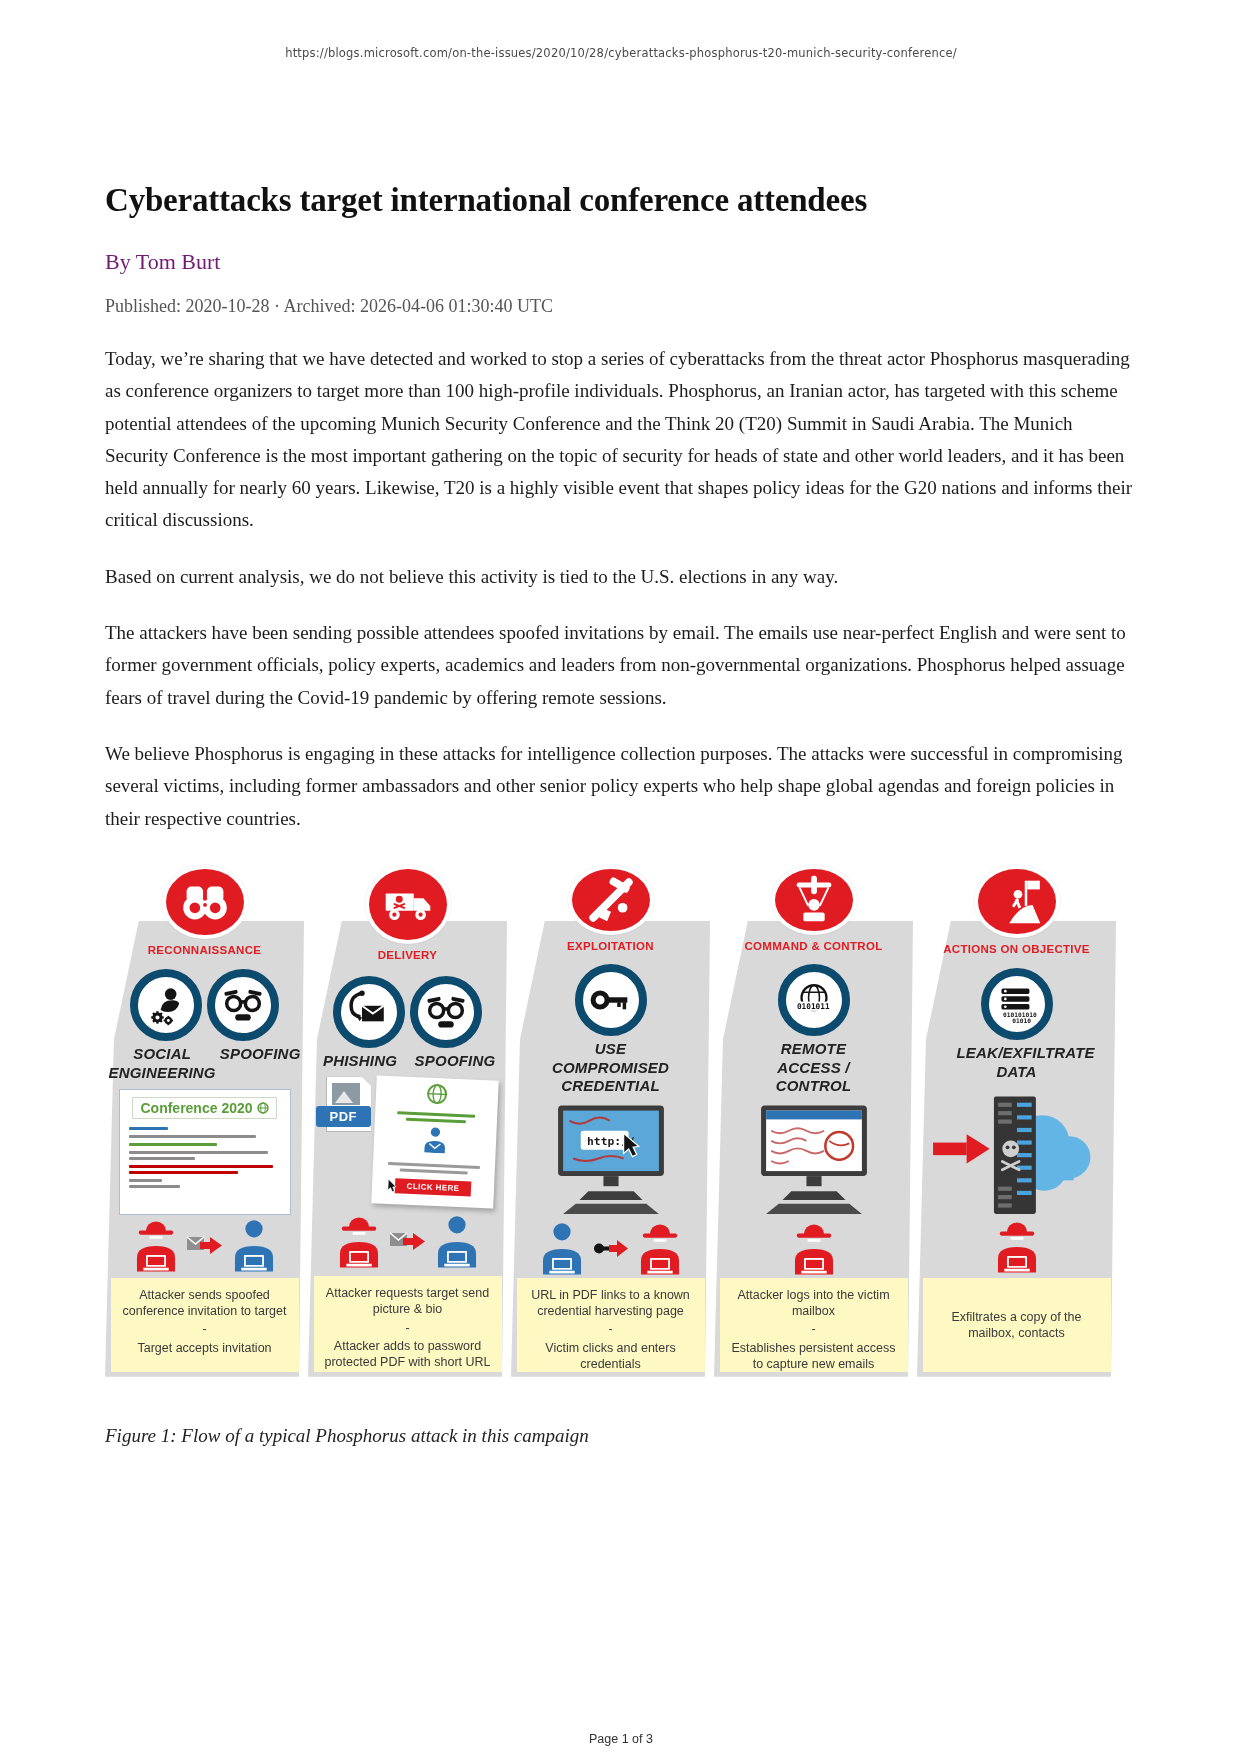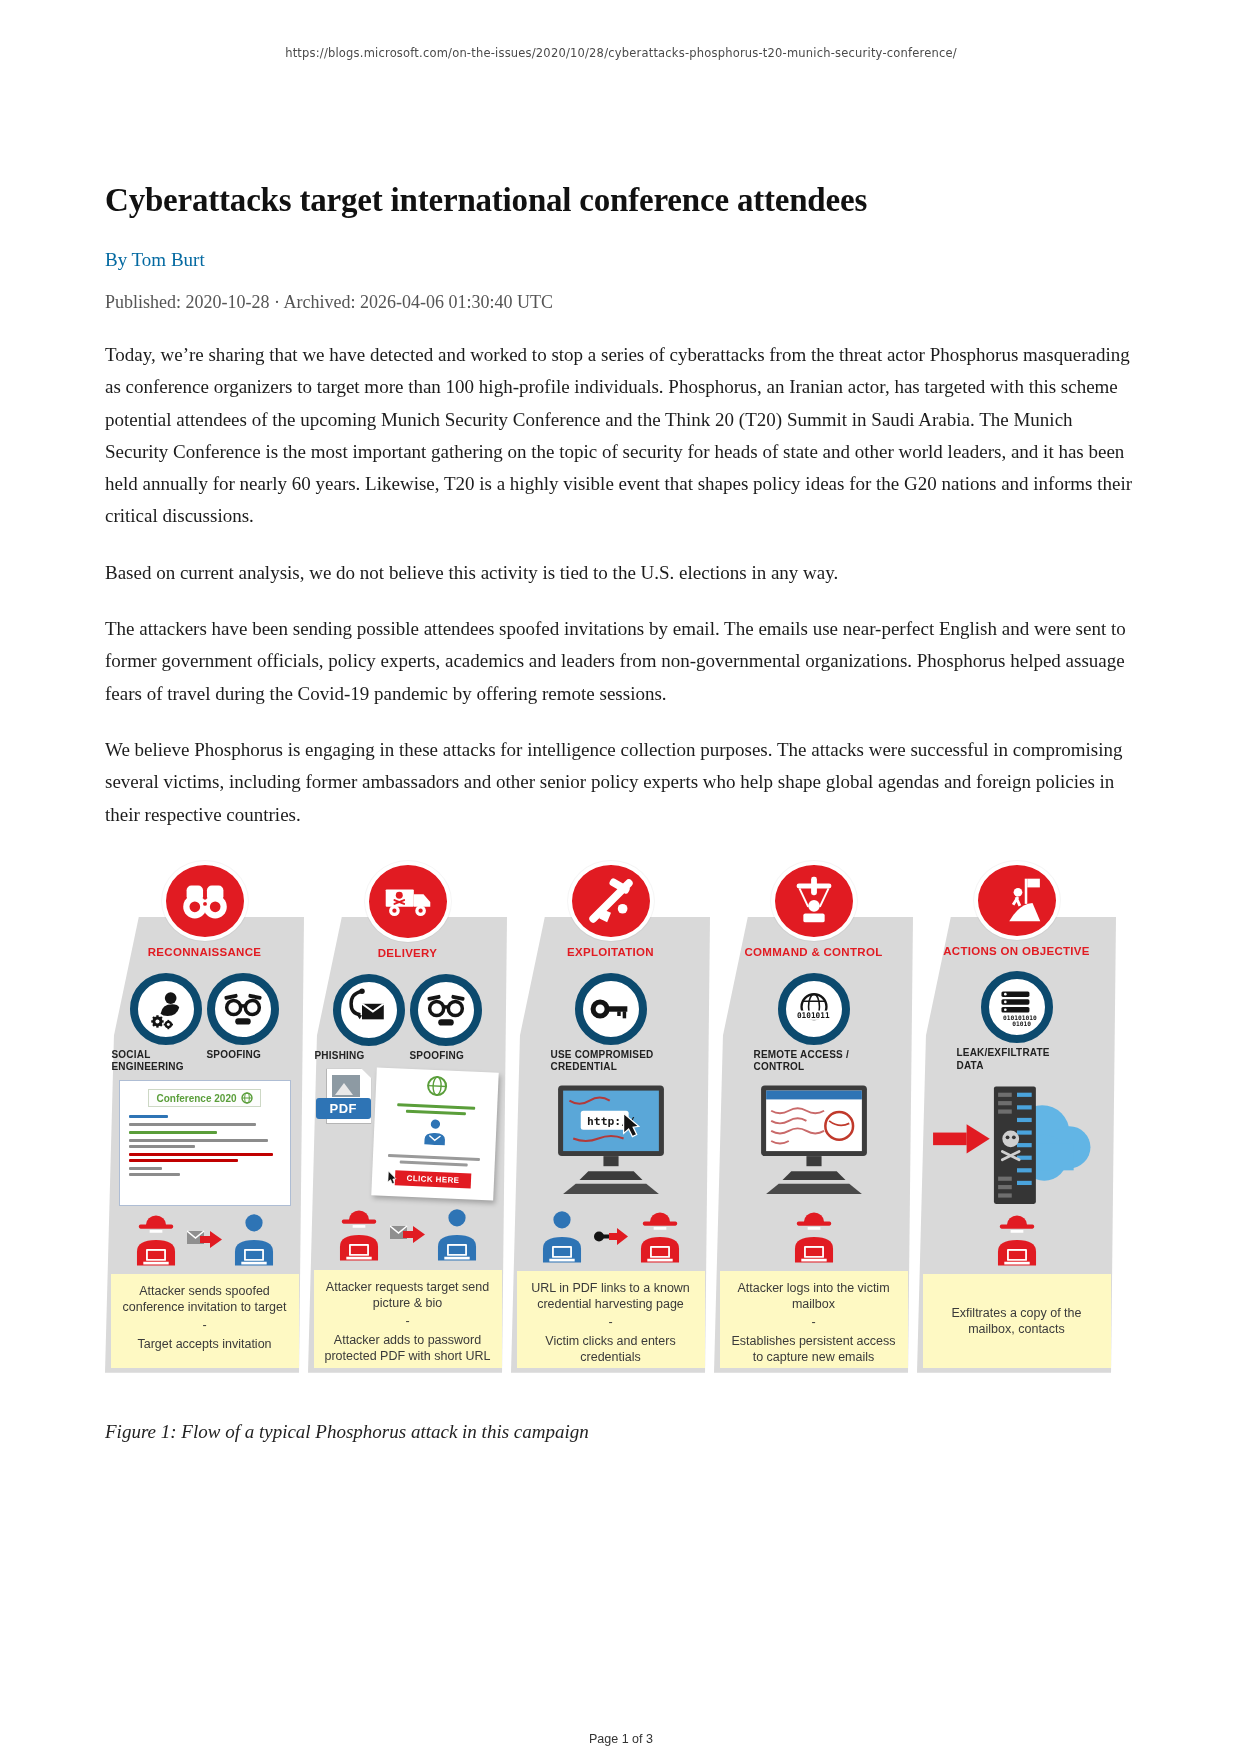--- a/index.html
+++ b/index.html
@@ -12,21 +12,21 @@
   .url-bar {
     padding-top:30px; text-align:center;
     font-family:"DejaVu Sans", sans-serif; font-size:11.5px; color:#4a4a4a;
     letter-spacing:.2px;
   }
   .content { width:1032px; margin-left:105px; }
   .title {
     margin-top:122px; font-size:33px; font-weight:bold; color:#111;
     letter-spacing:-.2px;
   }
-  .byline { margin-top:30px; font-size:19px; color:#0369a1; }
+  .byline { margin-top:30px; font-size:22px; color:#701a75; }
   .meta   { margin-top:21px; font-size:18px; color:#555; }
   .para   { margin-top:26px; font-size:19px; line-height:1.7; color:#1c1c1c; text-align:left; }
   .para + .para { margin-top:24px; }
 
   
   .figure { margin-top:30px; display:flex; gap:4px; width:1032px; }
   .panel {
     position:relative; width:199px; height:512px;
     display:flex; flex-direction:column; align-items:center;
     font-family:"Liberation Sans", sans-serif;
@@ -50,22 +50,22 @@
   .tech-row { position:relative; z-index:2; margin-top:10px; display:flex; gap:5px; align-items:center; }
   .tech-circle {
     width:72px; height:72px; border-radius:50%; background:#fff;
     border:8px solid #0c4a6e; display:flex; align-items:center; justify-content:center;
   }
   .tech-labels {
     position:relative; z-index:2; margin-top:4px; display:flex; gap:4px;
     width:186px; justify-content:center;
   }
   .tech-label {
-    flex:1; max-width:120px; font-size:10px; font-weight:bold; color:#222;
-    text-align:left; line-height:1.25; letter-spacing:.2px; text-transform:uppercase;
+    flex:1; max-width:120px; font-size:15px; font-weight:bold; color:#222;
+    text-align:center; line-height:1.25; letter-spacing:.2px; text-transform:uppercase;font-style:italic;
   }
   .illus {
     position:relative; z-index:2; height:132px; width:186px; margin-top:6px;
     display:flex; align-items:center; justify-content:center;
   }
   .actors { position:relative; z-index:2; height:74px; display:flex; align-items:center; justify-content:center; gap:2px; }
   .caption {
     position:relative; z-index:2; margin-top:auto; margin-bottom:5px;
     width:188px; min-height:94px; background:#fef9c3; padding:9px 6px 7px;
     font-size:12.5px; color:#3a3a3a; text-align:center; line-height:1.3;
@@ -74,21 +74,21 @@
 
   
   .email-card {
     width:172px; height:126px; background:#fff; border:1px solid #aebdd4;
     padding:7px 9px 6px; text-align:center;
   }
   .email-head {
     display:inline-flex; align-items:center; gap:4px; border:1px solid #cdd8c5;
     padding:2px 7px; background:#fdfdfd;
   }
-  .email-head-text { font-family:"Liberation Sans",sans-serif; font-size:10px; font-weight:bold; color:var(--link-green,#5a9e3a); }
+  .email-head-text { font-family:"Liberation Sans",sans-serif; font-size:14px; font-weight:bold; color:var(--link-green,#5a9e3a); }
   .eline { height:3px; border-radius:1px; margin-top:5px; }
   .e-blue  { background:#2e74b5; width:26%; margin-top:8px; }
   .e-g1 { background:#8c8c8c; width:84%; }
   .e-green { background:var(--link-green,#5a9e3a); width:58%; }
   .e-g2 { background:#8c8c8c; width:92%; }
   .e-g3 { background:#8c8c8c; width:44%; margin-top:3px; }
   .e-red1 { background:var(--alert-red,#c00000); width:95%; }
   .e-red2 { background:var(--alert-red,#c00000); width:72%; margin-top:3px; }
   .e-g4 { background:#8c8c8c; width:22%; }
   .e-g5 { background:#8c8c8c; width:34%; margin-top:3px; }

